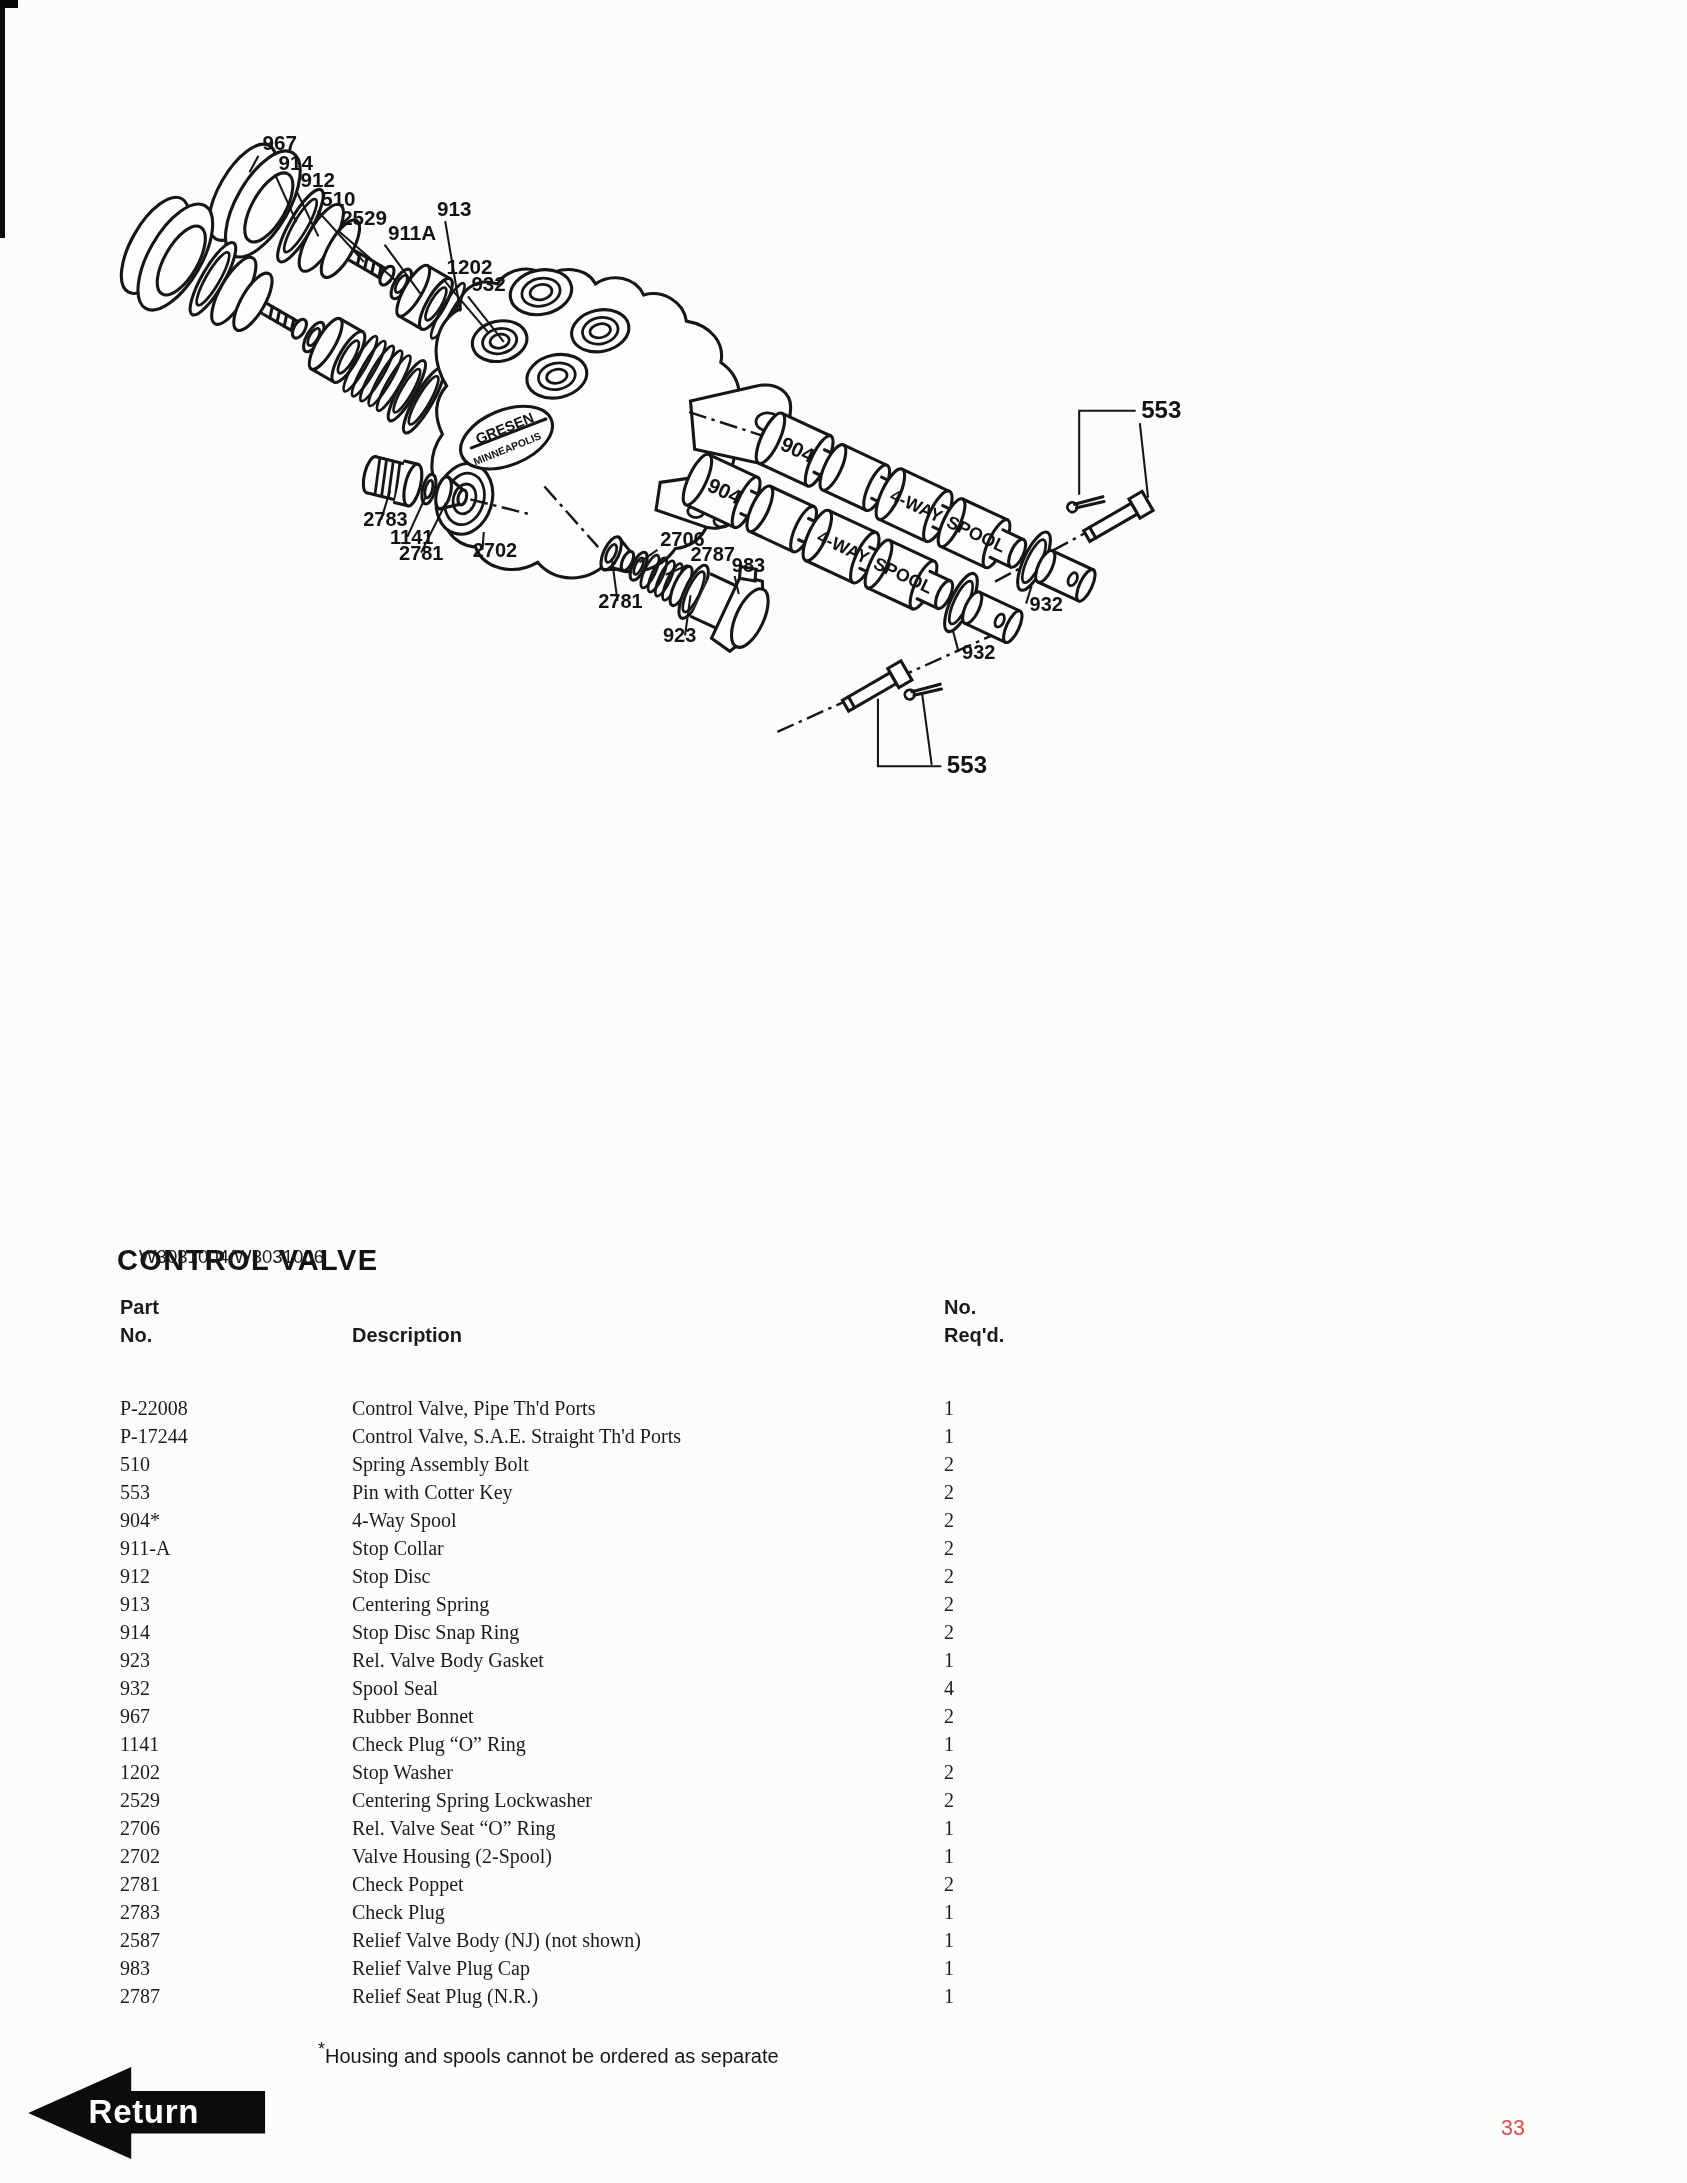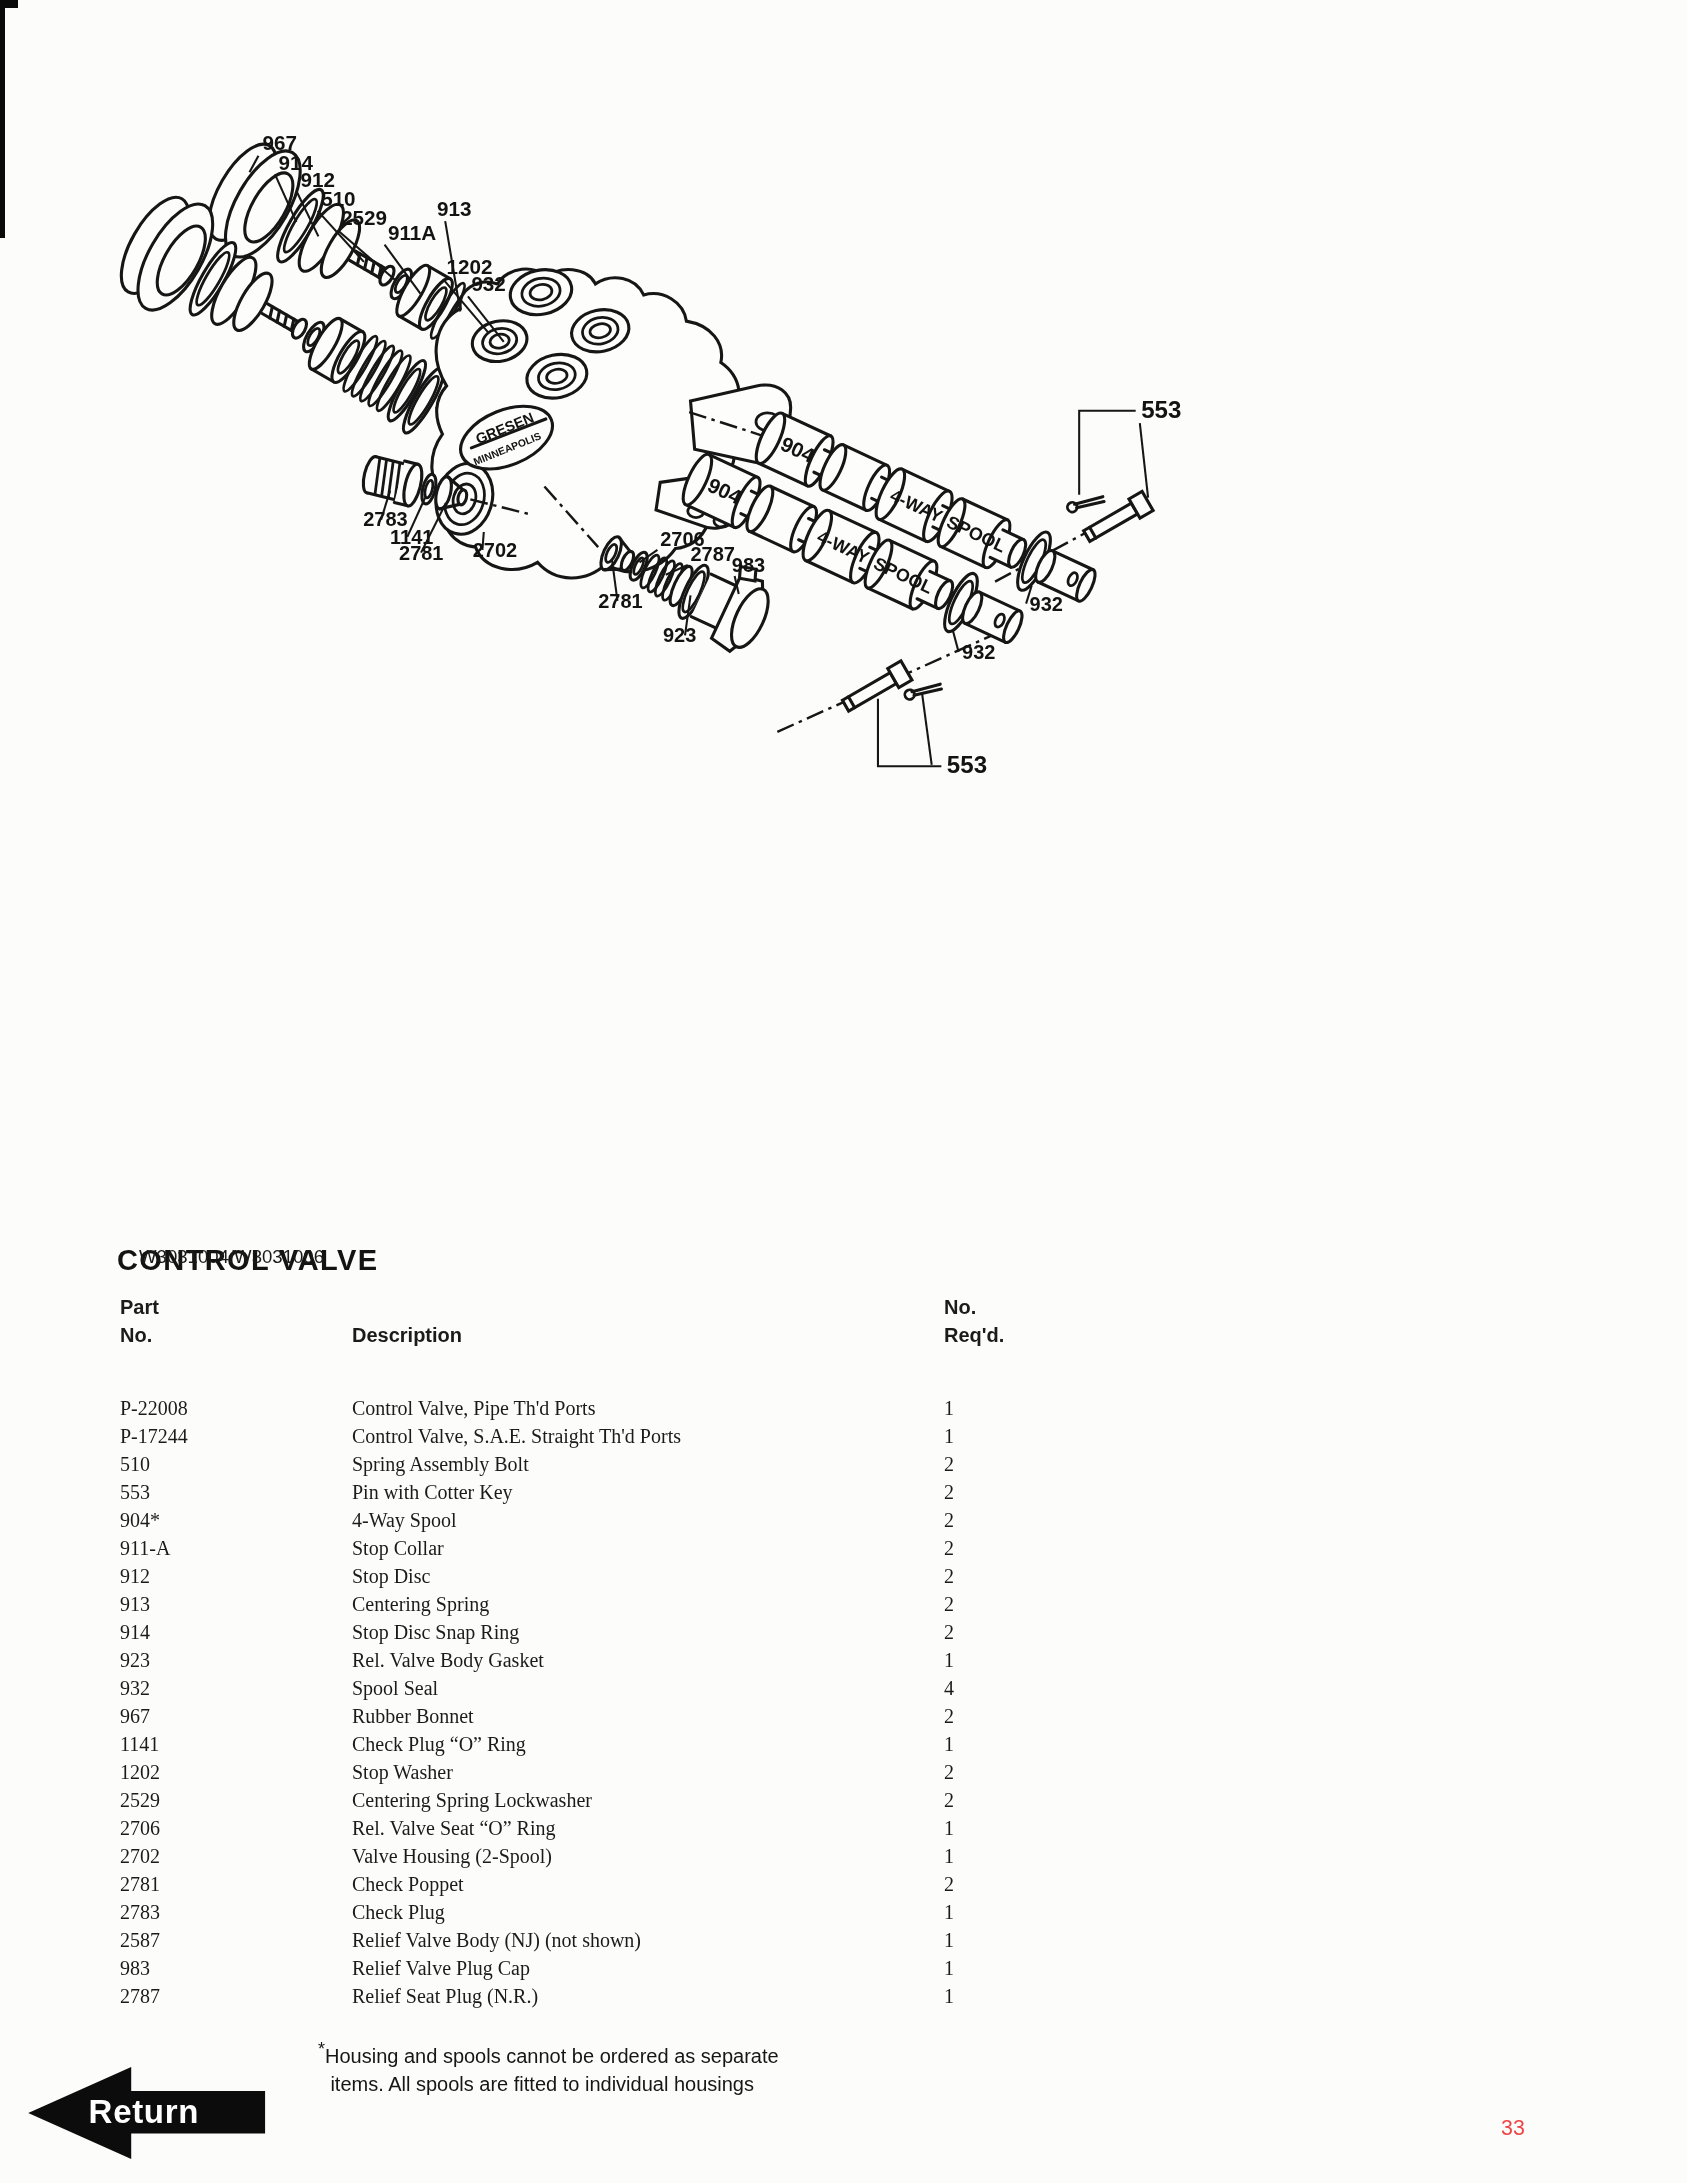--- a/index.html
+++ b/index.html
@@ -521,21 +521,20 @@
         <div class="t-row">
           <span class="cell c-part">2787</span>
           <span class="cell c-desc">Relief Seat Plug (N.R.)</span>
           <span class="cell c-qty">1</span>
         </div>
       </div>
   </div>
 
   <div class="footnote">
     <div><span class="marker">*</span><span>Housing and spools cannot be ordered as separate</span></div>
-    <div class="cont">items. All spools are fitted to individual housings</div>
   </div>
 
   <div class="return">
     <svg width="238" height="92" viewBox="0 0 346 134">
       <polygon points="0,67 150,0 150,35 345,35 345,97 150,97 150,134" fill="#0c0c0c"></polygon>
     </svg>
     <span class="lbl">Return</span>
   </div>
 
   <div class="pagenum">33</div>

